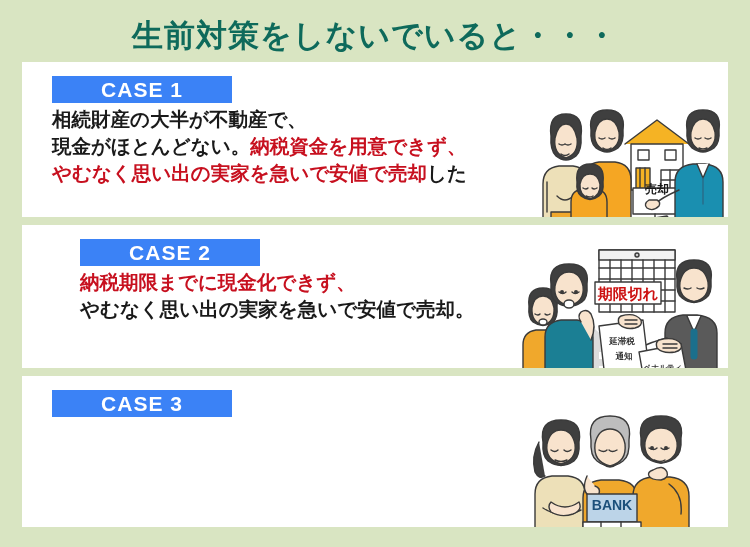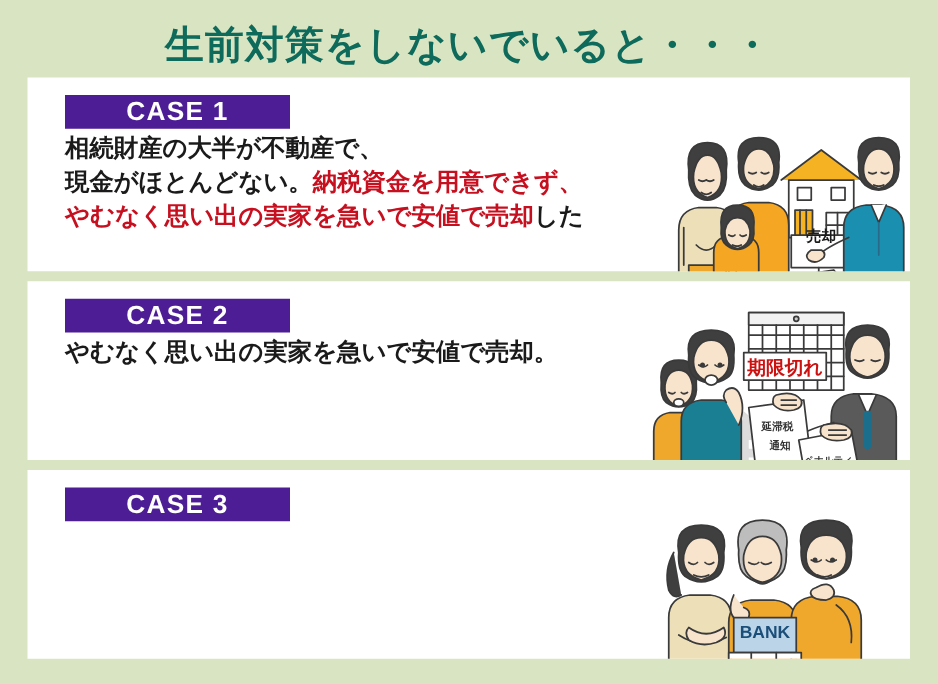--- a/index.html
+++ b/index.html
@@ -22,28 +22,28 @@
   }
   .cards { padding:0 22px; display:flex; flex-direction:column; gap:8px; }
   .case-card {
     background:#ffffff;
     position:relative;
     display:flex;
     align-items:flex-start;
     overflow:hidden;
   }
   #card-1 { height:155px; }
-  #card-2 { height:143px; }
+  #card-2 { height:143px;padding-left:28px; }
   #card-3 { height:151px; }
   .case-text { padding:14px 0 0 30px; flex:1 1 auto; }
   .case-badge {
     display:block;
     width:180px;
     height:27px;
-    background:#4c1d95;
+    background:#3b82f6;
     color:#ffffff;
     font-size:21px;
     font-weight:bold;
     letter-spacing:1px;
     text-align:center;
     line-height:27px;
     margin-bottom:3px;
   }
   .case-lines { font-size:19.5px; font-weight:bold; line-height:27px; color:#1a1a1a; white-space:nowrap; }
   .case-lines .l { display:block; }
@@ -139,20 +139,21 @@
         <text x="136" y="107" font-size="12" font-weight="bold" fill="#1a1a1a" text-anchor="middle" font-family="'Liberation Sans',sans-serif">売却</text>
         <text x="128" y="141" font-size="8" font-weight="bold" fill="#555" text-anchor="middle" font-family="'Liberation Sans',sans-serif" transform="rotate(-8 128 141)">売却</text>
       </svg>
     </div>
   </div>
 
   <div class="case-card" id="card-2">
     <div class="case-text">
       <span class="case-badge">CASE 2</span>
       <div class="case-lines">
+        <span class="l"><span class="rd">納税期限までに現金化できず、</span></span>
         <span class="l"><span class="bk">やむなく思い出の実家を急いで安値で売却。</span></span>
       </div>
     </div>
     <div class="case-art">
       <svg width="205" height="143" viewBox="0 0 205 143">
         <g stroke="#3a3a3a" stroke-width="1.4" fill="none" stroke-linejoin="round" stroke-linecap="round">
 
           <g>
             <rect x="78" y="6" width="76" height="62" fill="#ffffff"></rect>
             <rect x="78" y="6" width="76" height="10" fill="#f2f2f2"></rect>

